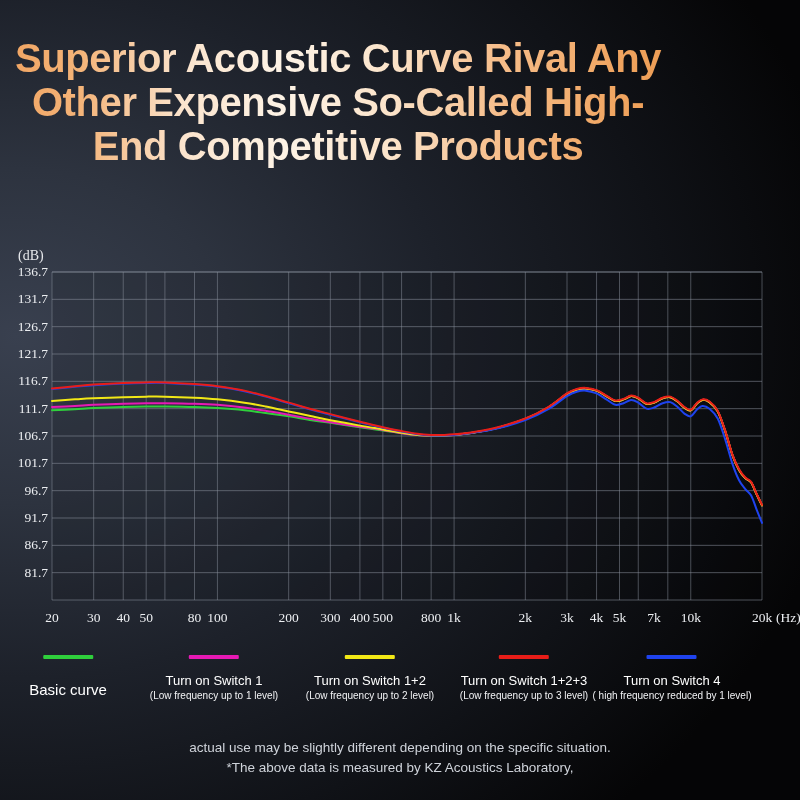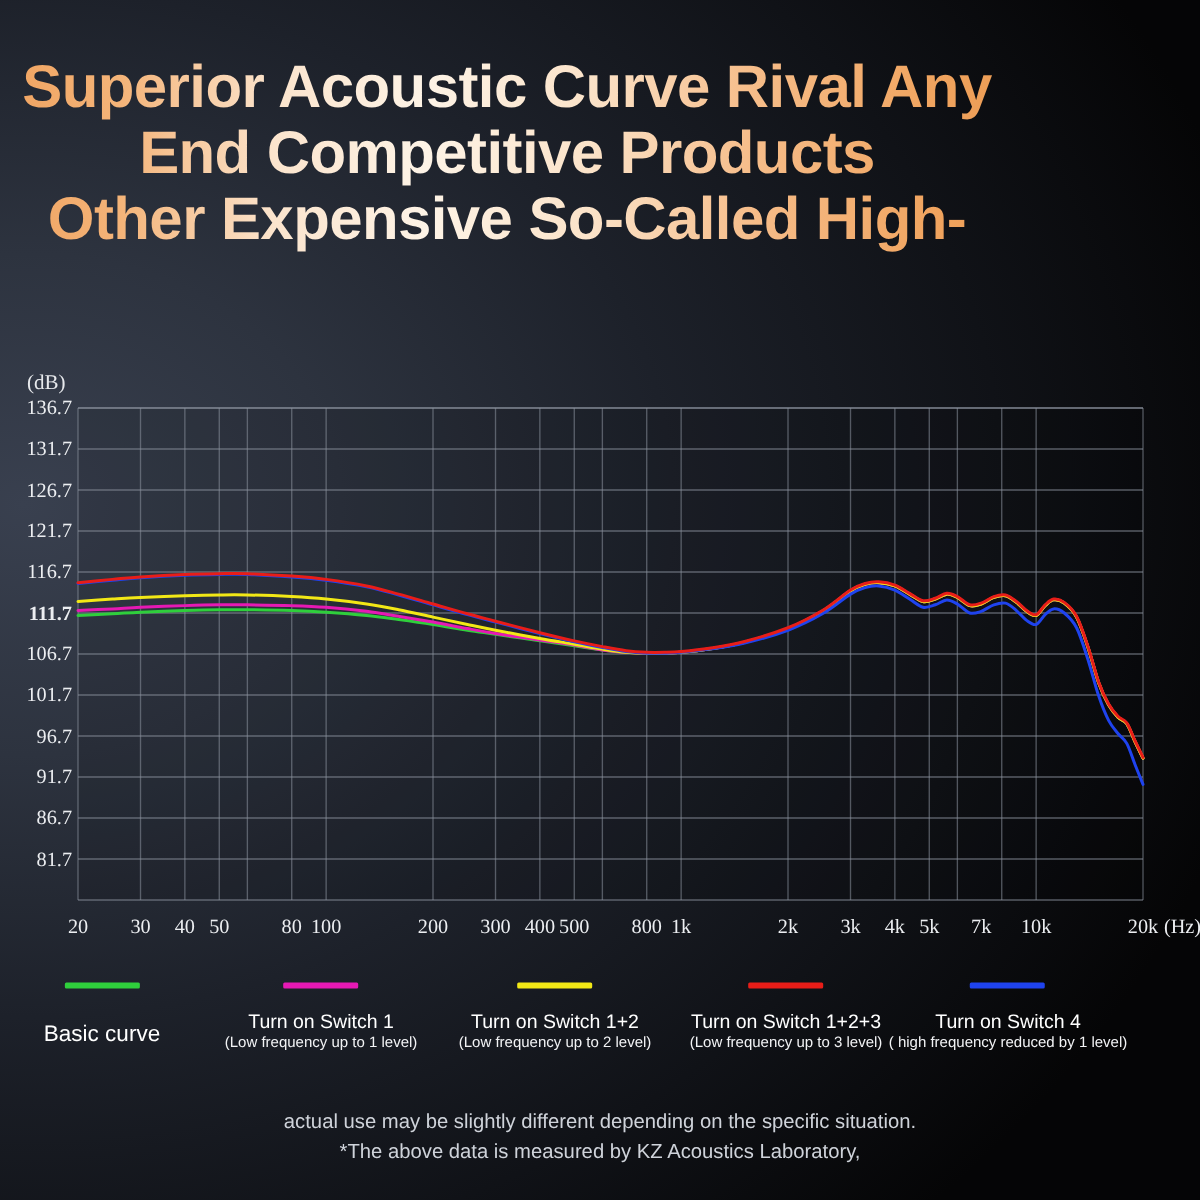--- a/index.html
+++ b/index.html
@@ -178,22 +178,22 @@
   }
   #footnote div { white-space: nowrap; }
 </style>
 </head>
 <body>
 
 <div id="page">
 
   <div id="title-block">
     <div class="title-line">Superior Acoustic Curve Rival Any</div>
+    <div class="title-line">Other Expensive So-Called High-</div>
     <div class="title-line">End Competitive Products</div>
-    <div class="title-line">Other Expensive So-Called High-</div>
   </div>
 
 
   <div id="chart-area">
     <div id="db-unit">(dB)</div>
     <svg id="plot-svg" width="800" height="390">
         <rect x="52" y="24" width="710" height="328" fill="rgba(0,0,0,0.10)"></rect>
         <line x1="52" y1="24" x2="762" y2="24" stroke="#8b929e" stroke-width="0.9" opacity="0.6"></line>
         <line x1="52" y1="51.33333333333337" x2="762" y2="51.33333333333337" stroke="#8b929e" stroke-width="0.9" opacity="0.6"></line>
         <line x1="52" y1="78.66666666666663" x2="762" y2="78.66666666666663" stroke="#8b929e" stroke-width="0.9" opacity="0.6"></line>
@@ -235,21 +235,21 @@
         <path d="M 52.00 153.01 C 55.82 152.74, 67.99 151.83, 74.94 151.37 C 81.88 150.92, 85.62 150.64, 93.67 150.28 C 101.73 149.92, 114.49 149.46, 123.24 149.19 C 131.99 148.91, 139.23 148.73, 146.18 148.64 C 153.12 148.55, 156.87 148.46, 164.92 148.64 C 172.97 148.82, 185.74 149.28, 194.49 149.73 C 203.24 150.19, 209.11 150.55, 217.42 151.37 C 225.74 152.19, 236.34 153.47, 244.39 154.65 C 252.44 155.84, 258.35 157.02, 265.73 158.48 C 273.11 159.94, 281.02 161.76, 288.67 163.40 C 296.31 165.04, 304.66 166.86, 311.60 168.32 C 318.55 169.78, 322.29 170.60, 330.34 172.15 C 338.39 173.70, 351.16 176.06, 359.91 177.61 C 368.66 179.16, 375.90 180.26, 382.85 181.44 C 389.79 182.62, 395.82 183.81, 401.59 184.72 C 407.35 185.63, 412.50 186.45, 417.43 186.91 C 422.36 187.36, 426.85 187.36, 431.15 187.45 C 435.46 187.54, 439.44 187.54, 443.26 187.45 C 447.08 187.36, 449.16 187.36, 454.09 186.91 C 459.02 186.45, 465.88 185.81, 472.83 184.72 C 479.77 183.63, 487.01 182.62, 495.76 180.35 C 504.52 178.07, 516.58 174.52, 525.33 171.05 C 534.08 167.59, 541.32 163.76, 548.27 159.57 C 555.21 155.38, 562.25 148.91, 567.01 145.91 C 571.76 142.90, 573.68 142.44, 576.80 141.53 C 579.93 140.62, 582.45 140.26, 585.75 140.44 C 589.04 140.62, 593.14 141.35, 596.58 142.63 C 600.01 143.90, 603.25 146.36, 606.37 148.09 C 609.50 149.82, 612.45 152.47, 615.32 153.01 C 618.18 153.56, 620.90 152.19, 623.54 151.37 C 626.18 150.55, 628.71 148.28, 631.16 148.09 C 633.61 147.91, 635.70 149.00, 638.25 150.28 C 640.81 151.56, 643.84 155.02, 646.48 155.75 C 649.12 156.48, 651.42 155.56, 654.10 154.65 C 656.77 153.74, 659.84 151.19, 662.55 150.28 C 665.26 149.37, 667.85 148.64, 670.36 149.19 C 672.87 149.73, 675.28 151.83, 677.62 153.56 C 679.96 155.29, 682.21 158.12, 684.40 159.57 C 686.59 161.03, 688.70 162.94, 690.76 162.31 C 692.81 161.67, 694.80 157.48, 696.75 155.75 C 698.69 154.02, 700.28 152.19, 702.40 151.92 C 704.53 151.65, 706.94 152.19, 709.50 154.11 C 712.05 156.02, 715.08 158.48, 717.72 163.40 C 720.36 168.32, 722.89 176.34, 725.34 183.63 C 727.79 190.92, 730.14 200.76, 732.43 207.13 C 734.72 213.51, 736.92 218.07, 739.06 221.89 C 741.21 225.72, 743.28 228.00, 745.30 230.09 C 747.31 232.19, 749.27 231.73, 751.17 234.47 C 753.08 237.20, 754.92 242.67, 756.73 246.49 C 758.53 250.32, 761.12 255.60, 762.00 257.43" fill="none" stroke="#f2e816" stroke-width="2" stroke-linecap="round" stroke-linejoin="round"></path>
         <path d="M 52.00 140.99 C 55.82 140.62, 67.99 139.44, 74.94 138.80 C 81.88 138.16, 85.62 137.71, 93.67 137.16 C 101.73 136.61, 114.49 135.88, 123.24 135.52 C 131.99 135.16, 139.23 135.06, 146.18 134.97 C 153.12 134.88, 156.87 134.70, 164.92 134.97 C 172.97 135.25, 185.74 135.98, 194.49 136.61 C 203.24 137.25, 209.11 137.71, 217.42 138.80 C 225.74 139.89, 236.34 141.53, 244.39 143.17 C 252.44 144.81, 258.35 146.64, 265.73 148.64 C 273.11 150.64, 281.02 153.01, 288.67 155.20 C 296.31 157.39, 304.66 159.85, 311.60 161.76 C 318.55 163.67, 322.29 164.58, 330.34 166.68 C 338.39 168.78, 351.16 172.15, 359.91 174.33 C 368.66 176.52, 375.90 178.25, 382.85 179.80 C 389.79 181.35, 395.82 182.53, 401.59 183.63 C 407.35 184.72, 412.50 185.72, 417.43 186.36 C 422.36 187.00, 426.85 187.27, 431.15 187.45 C 435.46 187.64, 439.44 187.54, 443.26 187.45 C 447.08 187.36, 449.16 187.36, 454.09 186.91 C 459.02 186.45, 465.88 185.72, 472.83 184.72 C 479.77 183.72, 487.01 182.99, 495.76 180.89 C 504.52 178.80, 516.58 175.43, 525.33 172.15 C 534.08 168.87, 541.32 165.22, 548.27 161.21 C 555.21 157.20, 562.25 151.01, 567.01 148.09 C 571.76 145.18, 573.68 144.63, 576.80 143.72 C 579.93 142.81, 582.45 142.35, 585.75 142.63 C 589.04 142.90, 593.14 143.90, 596.58 145.36 C 600.01 146.82, 603.25 149.46, 606.37 151.37 C 609.50 153.29, 612.45 156.20, 615.32 156.84 C 618.18 157.48, 620.90 156.02, 623.54 155.20 C 626.18 154.38, 628.71 152.01, 631.16 151.92 C 633.61 151.83, 635.70 153.20, 638.25 154.65 C 640.81 156.11, 643.84 159.85, 646.48 160.67 C 649.12 161.49, 651.42 160.48, 654.10 159.57 C 656.77 158.66, 659.84 156.11, 662.55 155.20 C 665.26 154.29, 667.85 153.47, 670.36 154.11 C 672.87 154.74, 675.28 157.11, 677.62 159.03 C 679.96 160.94, 682.21 164.04, 684.40 165.59 C 686.59 167.14, 688.70 168.96, 690.76 168.32 C 692.81 167.68, 694.80 163.49, 696.75 161.76 C 698.69 160.03, 700.28 158.12, 702.40 157.93 C 704.53 157.75, 706.94 158.57, 709.50 160.67 C 712.05 162.76, 715.08 165.31, 717.72 170.51 C 720.36 175.70, 722.89 184.26, 725.34 191.83 C 727.79 199.39, 730.14 209.14, 732.43 215.88 C 734.72 222.62, 736.92 228.09, 739.06 232.28 C 741.21 236.47, 743.28 238.48, 745.30 241.03 C 747.31 243.58, 749.27 244.12, 751.17 247.59 C 753.08 251.05, 754.92 257.24, 756.73 261.80 C 758.53 266.36, 761.12 272.73, 762.00 274.92" fill="none" stroke="#1f43ee" stroke-width="2" stroke-linecap="round" stroke-linejoin="round"></path>
         <path d="M 52.00 140.44 C 55.82 140.08, 67.99 138.89, 74.94 138.25 C 81.88 137.62, 85.62 137.16, 93.67 136.61 C 101.73 136.07, 114.49 135.34, 123.24 134.97 C 131.99 134.61, 139.23 134.52, 146.18 134.43 C 153.12 134.34, 156.87 134.15, 164.92 134.43 C 172.97 134.70, 185.74 135.43, 194.49 136.07 C 203.24 136.70, 209.11 137.16, 217.42 138.25 C 225.74 139.35, 236.34 140.99, 244.39 142.63 C 252.44 144.27, 258.35 146.09, 265.73 148.09 C 273.11 150.10, 281.02 152.47, 288.67 154.65 C 296.31 156.84, 304.66 159.30, 311.60 161.21 C 318.55 163.13, 322.29 164.04, 330.34 166.13 C 338.39 168.23, 351.16 171.60, 359.91 173.79 C 368.66 175.97, 375.90 177.70, 382.85 179.25 C 389.79 180.80, 395.82 181.99, 401.59 183.08 C 407.35 184.17, 412.50 185.18, 417.43 185.81 C 422.36 186.45, 426.85 186.72, 431.15 186.91 C 435.46 187.09, 439.44 187.00, 443.26 186.91 C 447.08 186.82, 449.16 186.82, 454.09 186.36 C 459.02 185.90, 465.88 185.27, 472.83 184.17 C 479.77 183.08, 487.01 182.08, 495.76 179.80 C 504.52 177.52, 516.58 173.97, 525.33 170.51 C 534.08 167.04, 541.32 163.22, 548.27 159.03 C 555.21 154.84, 562.25 148.37, 567.01 145.36 C 571.76 142.35, 573.68 141.90, 576.80 140.99 C 579.93 140.08, 582.45 139.71, 585.75 139.89 C 589.04 140.08, 593.14 140.80, 596.58 142.08 C 600.01 143.36, 603.25 145.82, 606.37 147.55 C 609.50 149.28, 612.45 151.92, 615.32 152.47 C 618.18 153.01, 620.90 151.65, 623.54 150.83 C 626.18 150.01, 628.71 147.73, 631.16 147.55 C 633.61 147.36, 635.70 148.46, 638.25 149.73 C 640.81 151.01, 643.84 154.47, 646.48 155.20 C 649.12 155.93, 651.42 155.02, 654.10 154.11 C 656.77 153.20, 659.84 150.64, 662.55 149.73 C 665.26 148.82, 667.85 148.09, 670.36 148.64 C 672.87 149.19, 675.28 151.28, 677.62 153.01 C 679.96 154.74, 682.21 157.57, 684.40 159.03 C 686.59 160.48, 688.70 162.40, 690.76 161.76 C 692.81 161.12, 694.80 156.93, 696.75 155.20 C 698.69 153.47, 700.28 151.65, 702.40 151.37 C 704.53 151.10, 706.94 151.65, 709.50 153.56 C 712.05 155.47, 715.08 157.93, 717.72 162.85 C 720.36 167.77, 722.89 175.79, 725.34 183.08 C 727.79 190.37, 730.14 200.21, 732.43 206.59 C 734.72 212.96, 736.92 217.52, 739.06 221.35 C 741.21 225.17, 743.28 227.45, 745.30 229.55 C 747.31 231.64, 749.27 231.19, 751.17 233.92 C 753.08 236.65, 754.92 242.12, 756.73 245.95 C 758.53 249.77, 761.12 255.06, 762.00 256.88" fill="none" stroke="#e81d18" stroke-width="2" stroke-linecap="round" stroke-linejoin="round"></path>
       </svg>
     <div id="ytick-holder">
         <div class="ytick" style="top: 24px;">136.7</div>
         <div class="ytick" style="top: 51.3333px;">131.7</div>
         <div class="ytick" style="top: 78.6667px;">126.7</div>
         <div class="ytick" style="top: 106px;">121.7</div>
         <div class="ytick" style="top: 133.333px;">116.7</div>
-        <div class="ytick" style="top: 160.667px; font-weight: bold;">111.7</div>
+        <div class="ytick" style="top: 160.667px;">111.7</div>
         <div class="ytick" style="top: 188px;">106.7</div>
         <div class="ytick" style="top: 215.333px;">101.7</div>
         <div class="ytick" style="top: 242.667px;">96.7</div>
         <div class="ytick" style="top: 270px;">91.7</div>
         <div class="ytick" style="top: 297.333px;">86.7</div>
         <div class="ytick" style="top: 324.667px;">81.7</div>
       </div>
     <div id="xtick-holder">
         <div class="xtick" style="left: 52px; top: 362px;">20</div>
         <div class="xtick" style="left: 93.6749px; top: 362px;">30</div>

